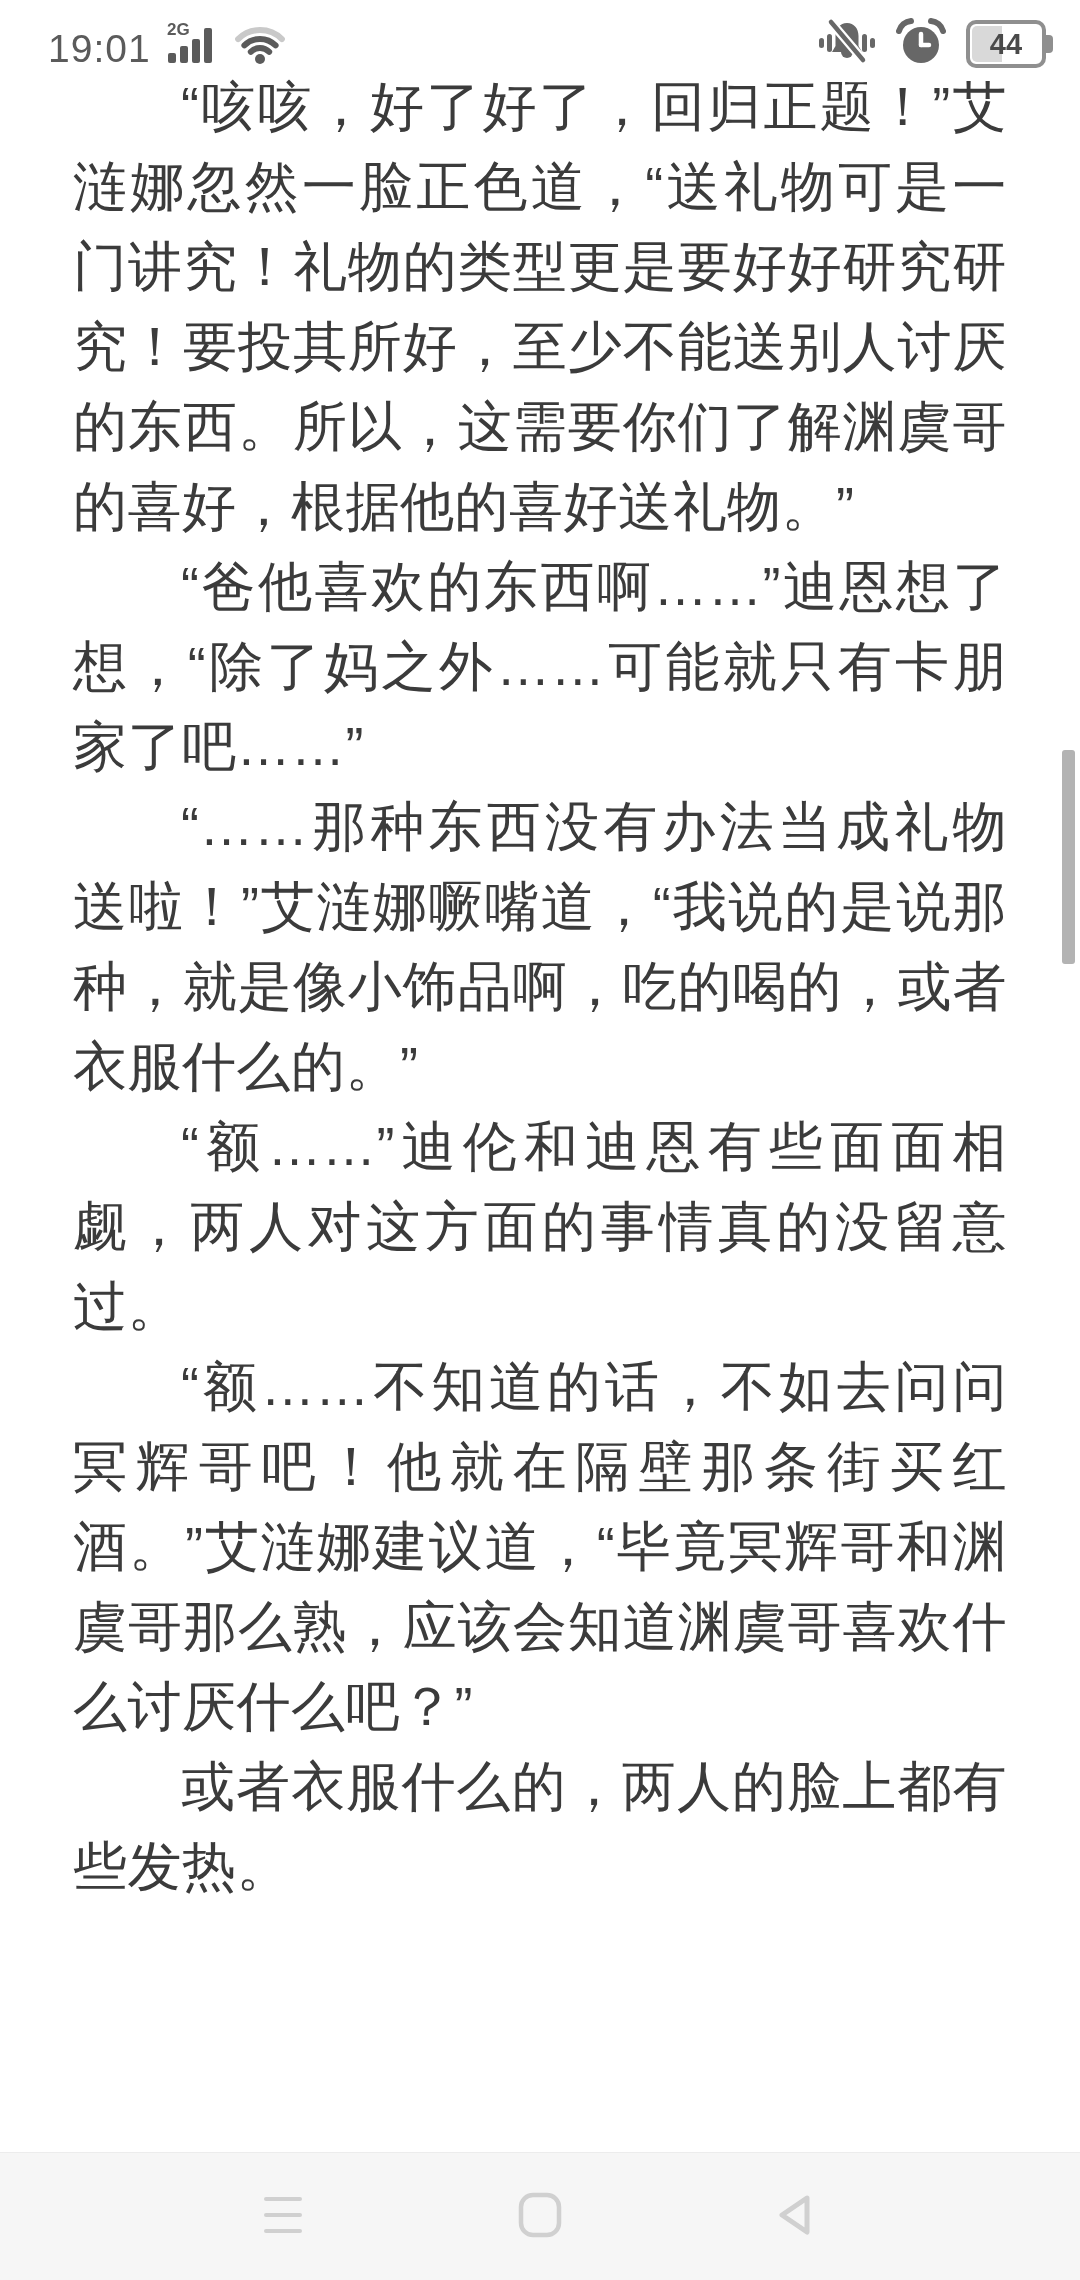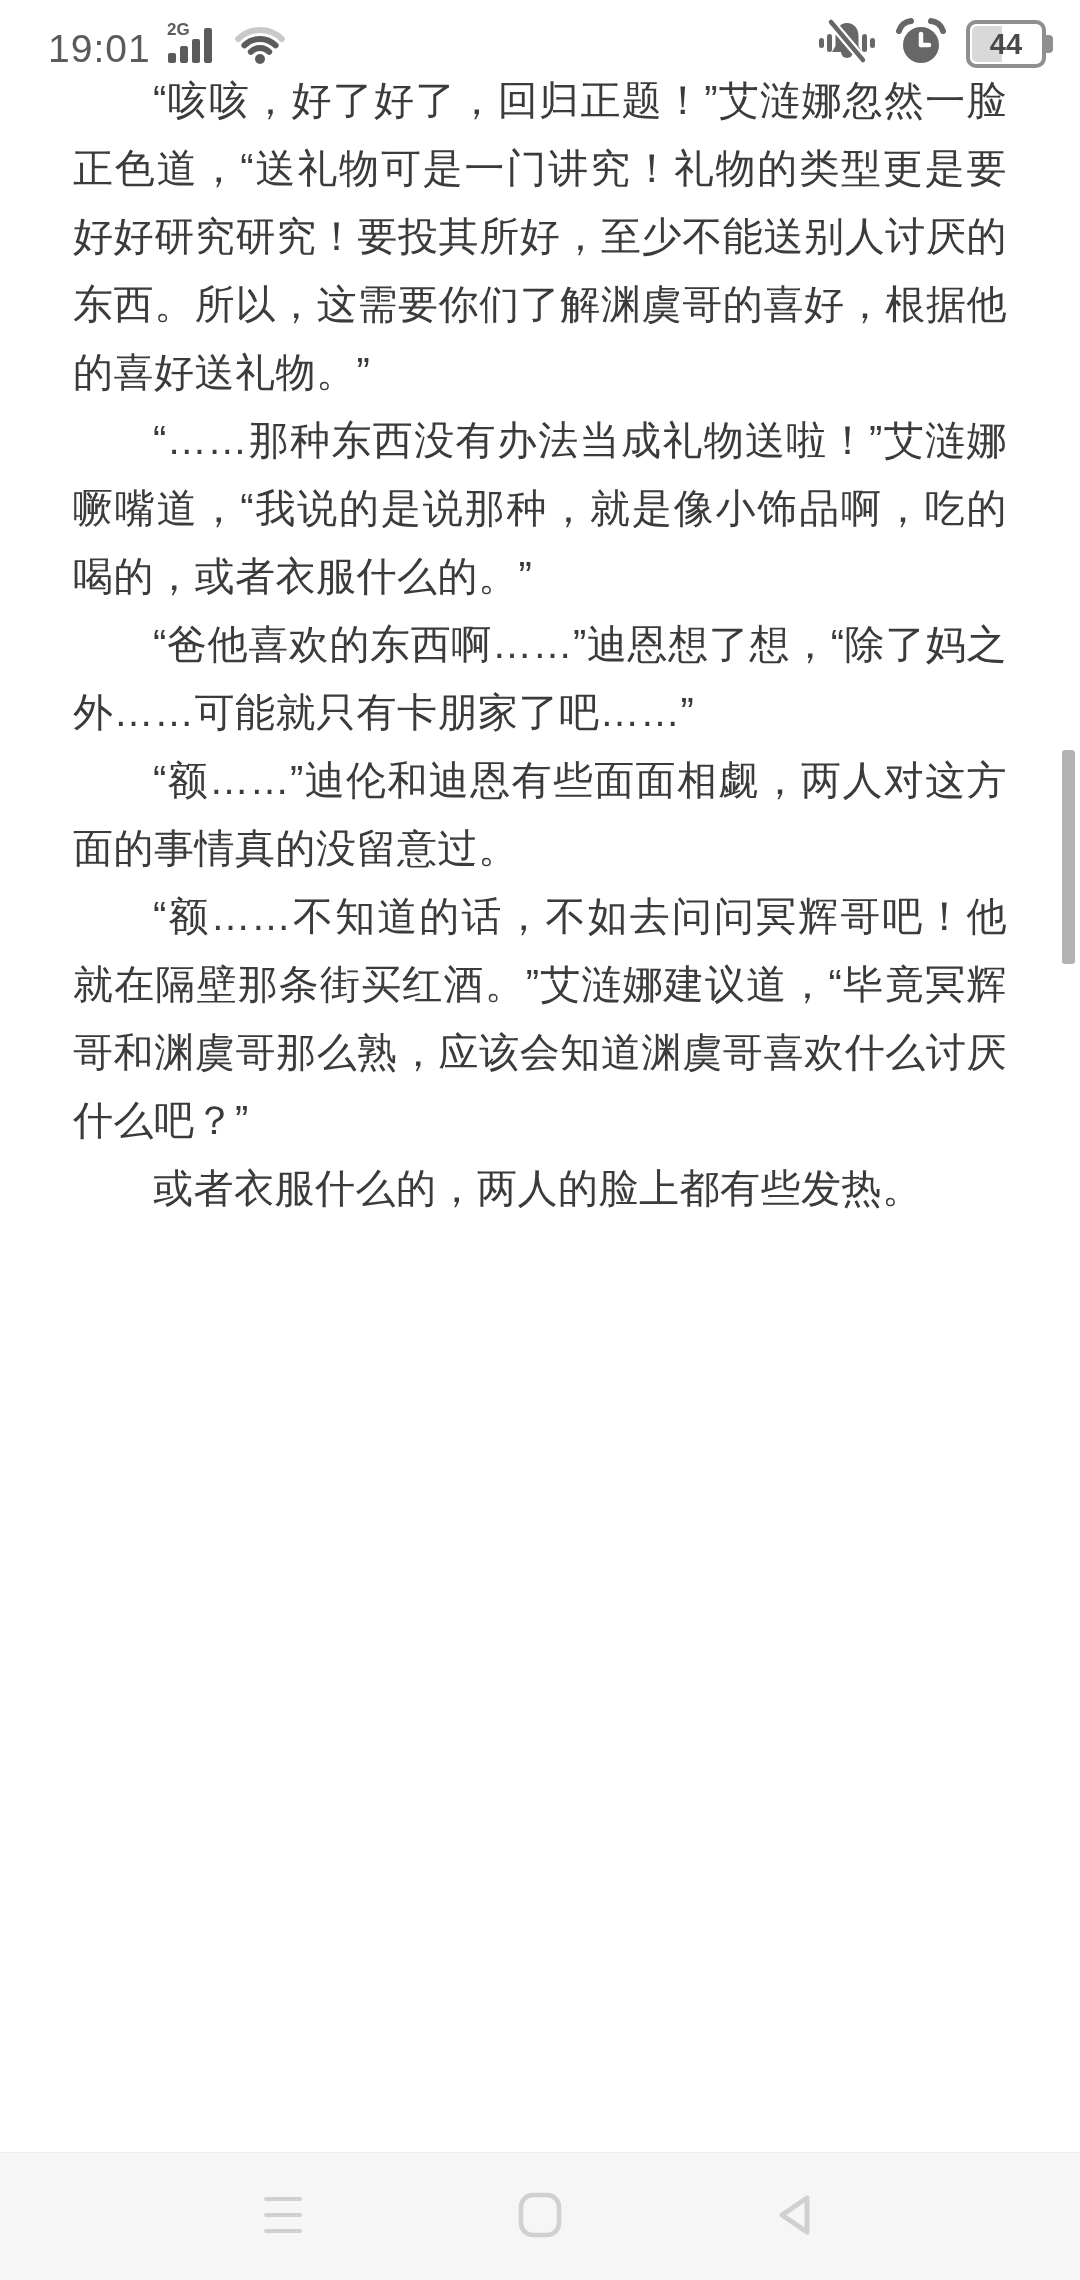--- a/index.html
+++ b/index.html
@@ -41,21 +41,21 @@
     position:relative; font-size:29px; font-weight:bold; color:#4a4a4a; line-height:1;
   }
 
   
   .reader {
     position:absolute; top:66px; left:0; right:0; bottom:130px;
     padding:0 73px; box-sizing:border-box; overflow:hidden;
   }
   .reader p {
     margin:0; text-indent:2em;
-    font-size:40px; line-height:68px; letter-spacing:0.5px;
+    font-size:54px; line-height:80px; letter-spacing:0.5px;
     color:#3b3b3b; text-align:justify;
   }
 
   
   .scroll-thumb {
     position:absolute; right:5px; top:750px;
     width:13px; height:214px;
     background:#b3b3b3; border-radius:3px;
   }
 
@@ -126,22 +126,22 @@
 
     <span class="battery">
       <span class="battery-fill"></span>
       <span class="battery-num">44</span>
     </span>
   </div>
 </div>
 
 <div class="reader">
   <p>“咳咳，好了好了，回归正题！”艾涟娜忽然一脸正色道，“送礼物可是一门讲究！礼物的类型更是要好好研究研究！要投其所好，至少不能送别人讨厌的东西。所以，这需要你们了解渊虞哥的喜好，根据他的喜好送礼物。”</p>
+  <p>“爸他喜欢的东西啊……”迪恩想了想，“除了妈之外……可能就只有卡朋家了吧……”</p>
   <p>“……那种东西没有办法当成礼物送啦！”艾涟娜噘嘴道，“我说的是说那种，就是像小饰品啊，吃的喝的，或者衣服什么的。”</p>
-  <p>“爸他喜欢的东西啊……”迪恩想了想，“除了妈之外……可能就只有卡朋家了吧……”</p>
   <p>“额……”迪伦和迪恩有些面面相觑，两人对这方面的事情真的没留意过。</p>
   <p>“额……不知道的话，不如去问问冥辉哥吧！他就在隔壁那条街买红酒。”艾涟娜建议道，“毕竟冥辉哥和渊虞哥那么熟，应该会知道渊虞哥喜欢什么讨厌什么吧？”</p>
   <p>或者衣服什么的，两人的脸上都有些发热。</p>
 
 </div>
 
 <div class="scroll-thumb"></div>
 
 <div class="nav-bar">
   <div class="nav-btn nav-menu">

